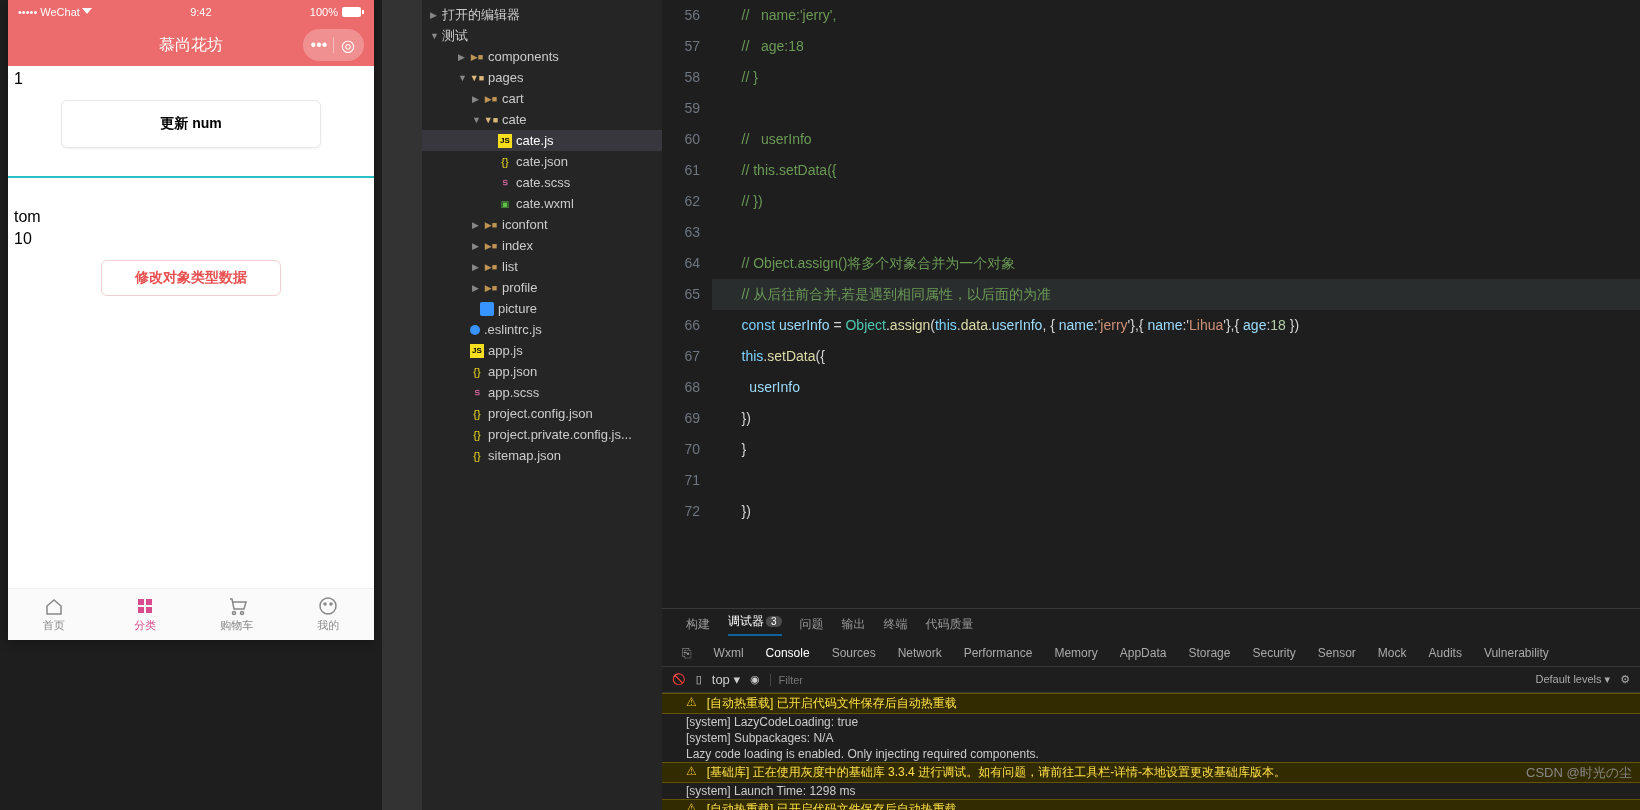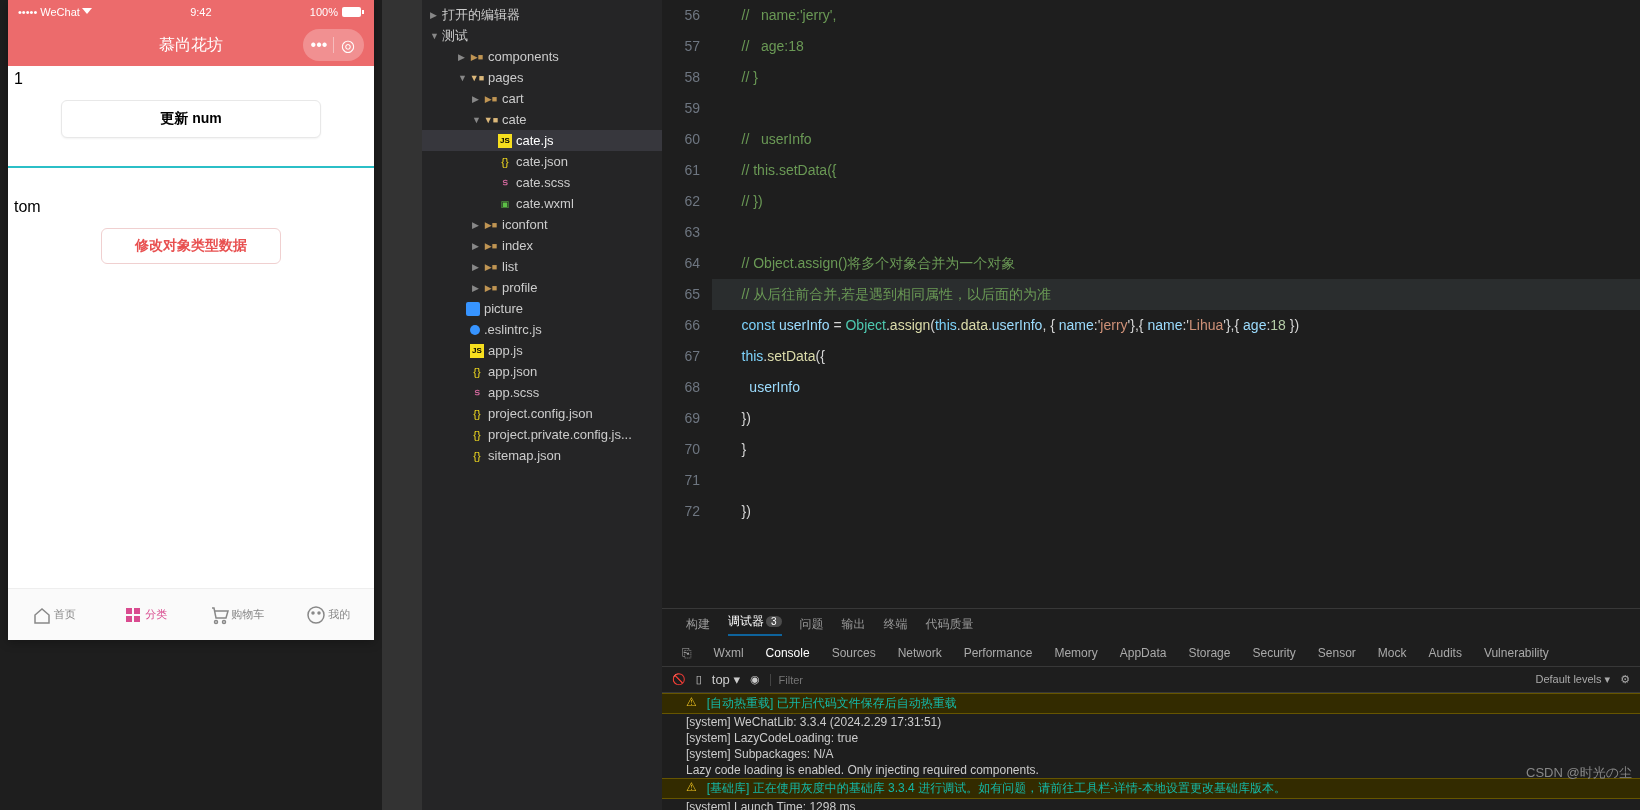--- a/index.html
+++ b/index.html
@@ -8,26 +8,26 @@
 
 .sim { width:366px; height:640px; background:#fff; margin:0 8px 0 8px; box-shadow:0 2px 10px rgba(0,0,0,.3); display:flex; flex-direction:column; }
 .statusbar { height:24px; background:#ec6b6c; color:#fff; display:flex; align-items:center; justify-content:space-between; padding:0 10px; font-size:11px; font-weight:500; }
 .statusbar svg { fill:#fff; }
 .battery { display:flex; align-items:center; gap:4px; }
 .titlebar { height:42px; background:#ec6b6c; color:#fff; display:flex; align-items:center; justify-content:center; position:relative; font-size:16px; font-weight:500; }
 .capctl { position:absolute; right:10px; display:flex; align-items:center; background:rgba(255,255,255,.25); border-radius:16px; padding:4px; gap:2px; }
 .capbtn { width:24px; height:24px; display:flex; align-items:center; justify-content:center; }
 .simbody { flex:1; background:#fff; padding:0; font-size:14px; }
 .count { padding:4px 6px; font-size:16px; }
-.btn1 { margin:8px auto; width:260px; height:38px; background:#fff; border:1px solid #e8e8e8; border-radius:6px; display:flex; align-items:center; justify-content:center; font-weight:600; box-shadow:0 1px 2px rgba(0,0,0,.05); }
+.btn1 { margin:8px auto; width:260px; height:48px; background:#fff; border:1px solid #e8e8e8; border-radius:6px; display:flex; align-items:center; justify-content:center; font-weight:600; box-shadow:0 1px 2px rgba(0,0,0,.05); }
 .divider { height:2px; background:#2bbfc7; margin:28px 0; }
 .usr { padding:0 6px; font-size:16px; line-height:22px; }
 .btn2 { margin:10px auto; width:180px; height:36px; background:#fff; border:1px solid #f0d0d0; border-radius:6px; display:flex; align-items:center; justify-content:center; color:#e85050; font-weight:600; }
 .tabbar { height:52px; border-top:1px solid #eee; display:flex; background:#fafafa; }
-.tabitem { flex:1; display:flex; align-items:center; justify-content:center; gap:2px; font-size:11px; color:#888; }
+.tabitem { flex:1; display:flex; flex-direction:column; align-items:center; justify-content:center; gap:2px; font-size:11px; color:#888; }
 .tabitem.active { color:#d94b8f; }
 
 
 .filetree { width:240px; background:#252526; color:#ccc; font-size:13px; padding-top:4px; }
 .ft-row { display:flex; align-items:center; height:21px; padding-left:8px; gap:4px; cursor:default; }
 .ft-row.sel { background:#37373d; color:#fff; }
 .arr { width:8px; font-size:9px; color:#888; }
 .fic { width:14px; height:14px; display:flex; align-items:center; justify-content:center; font-size:9px; }
 .i-folder { color:#c09553; }
 .i-folder-o { color:#dcb87a; }
@@ -61,21 +61,21 @@
 .badge1 { background:#4d4d4d; border-radius:8px; padding:0 5px; font-size:10px; margin-left:2px; }
 .btabs2 { height:28px; display:flex; align-items:center; gap:22px; padding-left:50px; font-size:12px; color:#aaa; border-bottom:1px solid #383838; }
 .btab2 { cursor:default; }
 .btab2.act { color:#fff;text-align:center; }
 .ctoolbar { height:26px; display:flex; align-items:center; gap:10px; padding:0 10px; font-size:11px; color:#ccc; border-bottom:1px solid #383838; }
 .ctool-sel { background:transparent; border:none; color:#ccc; font-size:13px; }
 .filter { flex:1; background:transparent; border:none; color:#ccc; font-size:11px; outline:none; border-left:1px solid #444; padding-left:8px; }
 .lvl { color:#aaa; }
 .console { flex:1; font-family:Consolas,monospace; font-size:12px; overflow:auto; }
 .cline { padding:1px 8px 1px 24px; display:flex; align-items:flex-start; gap:6px; white-space:pre; }
-.cline.warn { background:#332b00; color:#14b8a6; border-top:1px solid #665500; border-bottom:1px solid #665500; }
+.cline.warn { background:#332b00; color:#fde047; border-top:1px solid #665500; border-bottom:1px solid #665500; }
 .cline.sys { color:#ccc; }
 .wicon::before { content:"⚠"; color:#f0c420; margin-right:4px; }
 .prompt { color:#5db0d7; padding:2px 8px; }
 .watermark { position:fixed; right:8px; bottom:28px; color:#888; font-size:13px; pointer-events:none; }
 </style>
 </head>
 <body>
 
 <div class="sim">
   <div class="statusbar">
@@ -97,20 +97,21 @@
       <div class="capbtn">•••</div>
       <div style="width:1px;height:16px;background:rgba(255,255,255,.4)"></div>
       <div class="capbtn">◎</div>
     </div>
   </div>
   <div class="simbody">
     <div class="count">1</div>
     <div class="btn1">更新 num</div>
     <div class="divider"></div>
     <div class="usr">tom</div>
+    <div class="usr">10</div>
     <div class="btn2">修改对象类型数据</div>
   </div>
   <div class="tabbar">
     <div class="tabitem">
         <svg width="20" height="20" viewBox="0 0 20 20" fill="none" stroke="#888" stroke-width="1.5">
           <path d="M3 10l7-6 7 6v8H3z"></path>
         </svg>
         <span>首页</span>
       </div>
     <div class="tabitem active">
@@ -206,21 +207,21 @@
       <div class="ft-row" style="padding-left: 50px;">
         <span class="arr">▶</span>
         <span class="fic i-folder">▶■</span>
         <span>list</span>
       </div>
       <div class="ft-row" style="padding-left: 50px;">
         <span class="arr">▶</span>
         <span class="fic i-folder">▶■</span>
         <span>profile</span>
       </div>
-      <div class="ft-row" style="padding-left: 32px; align-items: center;">
+      <div class="ft-row" style="padding-left: 46px; align-items: center;">
         <span class="arr"></span>
         <span class="fic i-pic"></span>
         <span>picture</span>
       </div>
       <div class="ft-row" style="padding-left: 36px;">
         <span class="arr"></span>
         <span class="fic i-cfg"></span>
         <span>.eslintrc.js</span>
       </div>
       <div class="ft-row" style="padding-left: 36px;">
@@ -326,21 +327,20 @@
       <span>🚫</span>
       <span>▯</span>
       <span class="ctool-sel"><span>top</span> ▾</span>
       <span>◉</span>
       <input class="filter" placeholder="Filter" style="">
       <span class="lvl"><span>Default levels</span> ▾</span>
       <span style="color:#aaa">⚙</span>
     </div>
     <div class="console" id="console">
         <div class="cline warn wicon">[自动热重载] 已开启代码文件保存后自动热重载</div>
-        <div class="cline sys">[system] WeChatLib: 3.3.4 (2024.2.29 17:31:51)</div>
         <div class="cline sys">[system] LazyCodeLoading: true</div>
         <div class="cline sys">[system] Subpackages: N/A</div>
         <div class="cline sys">Lazy code loading is enabled. Only injecting required components.</div>
         <div class="cline warn wicon">[基础库] 正在使用灰度中的基础库 3.3.4 进行调试。如有问题，请前往工具栏-详情-本地设置更改基础库版本。</div>
         <div class="cline sys">[system] Launch Time: 1298 ms</div>
         <div class="cline warn wicon">[自动热重载] 已开启代码文件保存后自动热重载</div>
         <div class="prompt">&gt;</div>
       </div>
   </div>
 </div>

